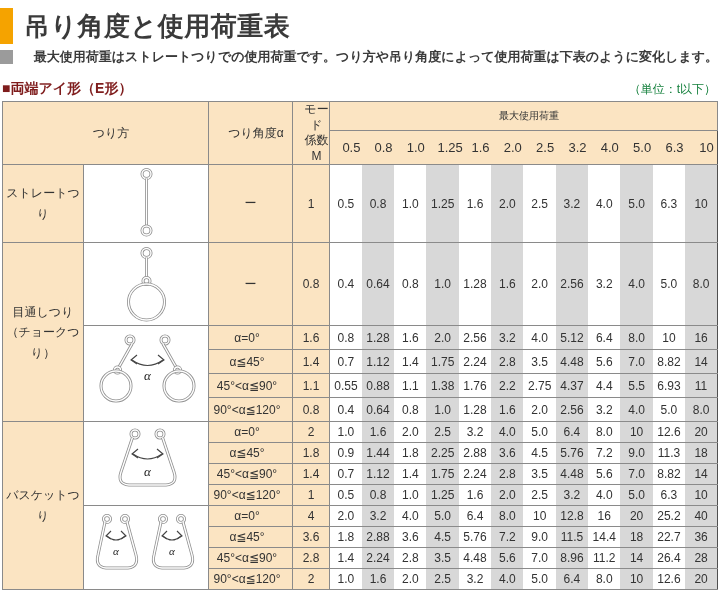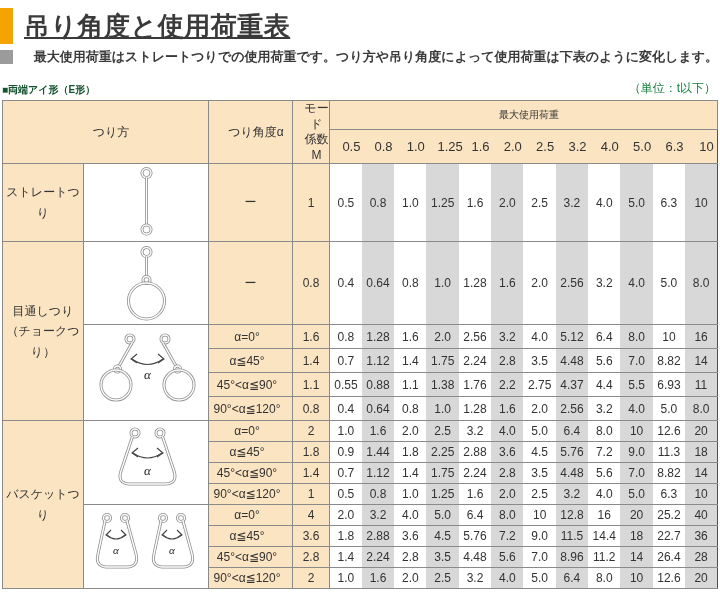--- a/index.html
+++ b/index.html
@@ -6,28 +6,28 @@
   html,body { width:720px; height:600px; }
   body {
     background:#ffffff;
     font-family:"Liberation Sans","DejaVu Sans",sans-serif;
     color:#333;
   }
   .page { width:720px; height:600px; padding:8px 2px 0 0; overflow:hidden; }
 
   .title-row { display:flex; align-items:center; height:36px; }
   .bar-orange { width:13px; height:36px; background:#F5A300; flex:0 0 auto; }
-  .page-title { font-size:26px; font-weight:bold; color:#3a3a3a; margin-left:11px; letter-spacing:0.5px; white-space:nowrap;text-decoration:underline; }
+  .page-title { font-size:26px; font-weight:bold; color:#3a3a3a; margin-left:11px; letter-spacing:0.5px; white-space:nowrap; }
 
   .subtitle-row { display:flex; align-items:center; margin-top:5px; height:16px;justify-content:space-between; }
   .bar-gray { width:13px; height:14px; background:#9B9B9B; flex:0 0 auto; }
   .page-subtitle { font-size:13px; font-weight:bold; color:#3a3a3a; margin-left:11px; white-space:nowrap; }
 
   .section-row { display:flex; justify-content:space-between; align-items:flex-end; margin:15px 2px 3px 2px; }
-  .section-label { font-size:10px; font-weight:bold; color:#14532d; }
+  .section-label { font-size:14px; font-weight:bold; color:#7f1d1d; }
   .unit-note { font-size:12px; color:#15803d; }
 
   table.load-table {
     border-collapse:collapse; table-layout:fixed;
     width:716px; margin-left:2px;
     border:1px solid #4f4f4f;
   }
   th, td { border:1px solid #8a8a8a; font-weight:normal; color:#333; }
   th { background:#FBE4C2; font-size:12px; text-align:center; vertical-align:middle;padding-left:11px; }
   th.maxload { font-size:10px; height:18px; }

